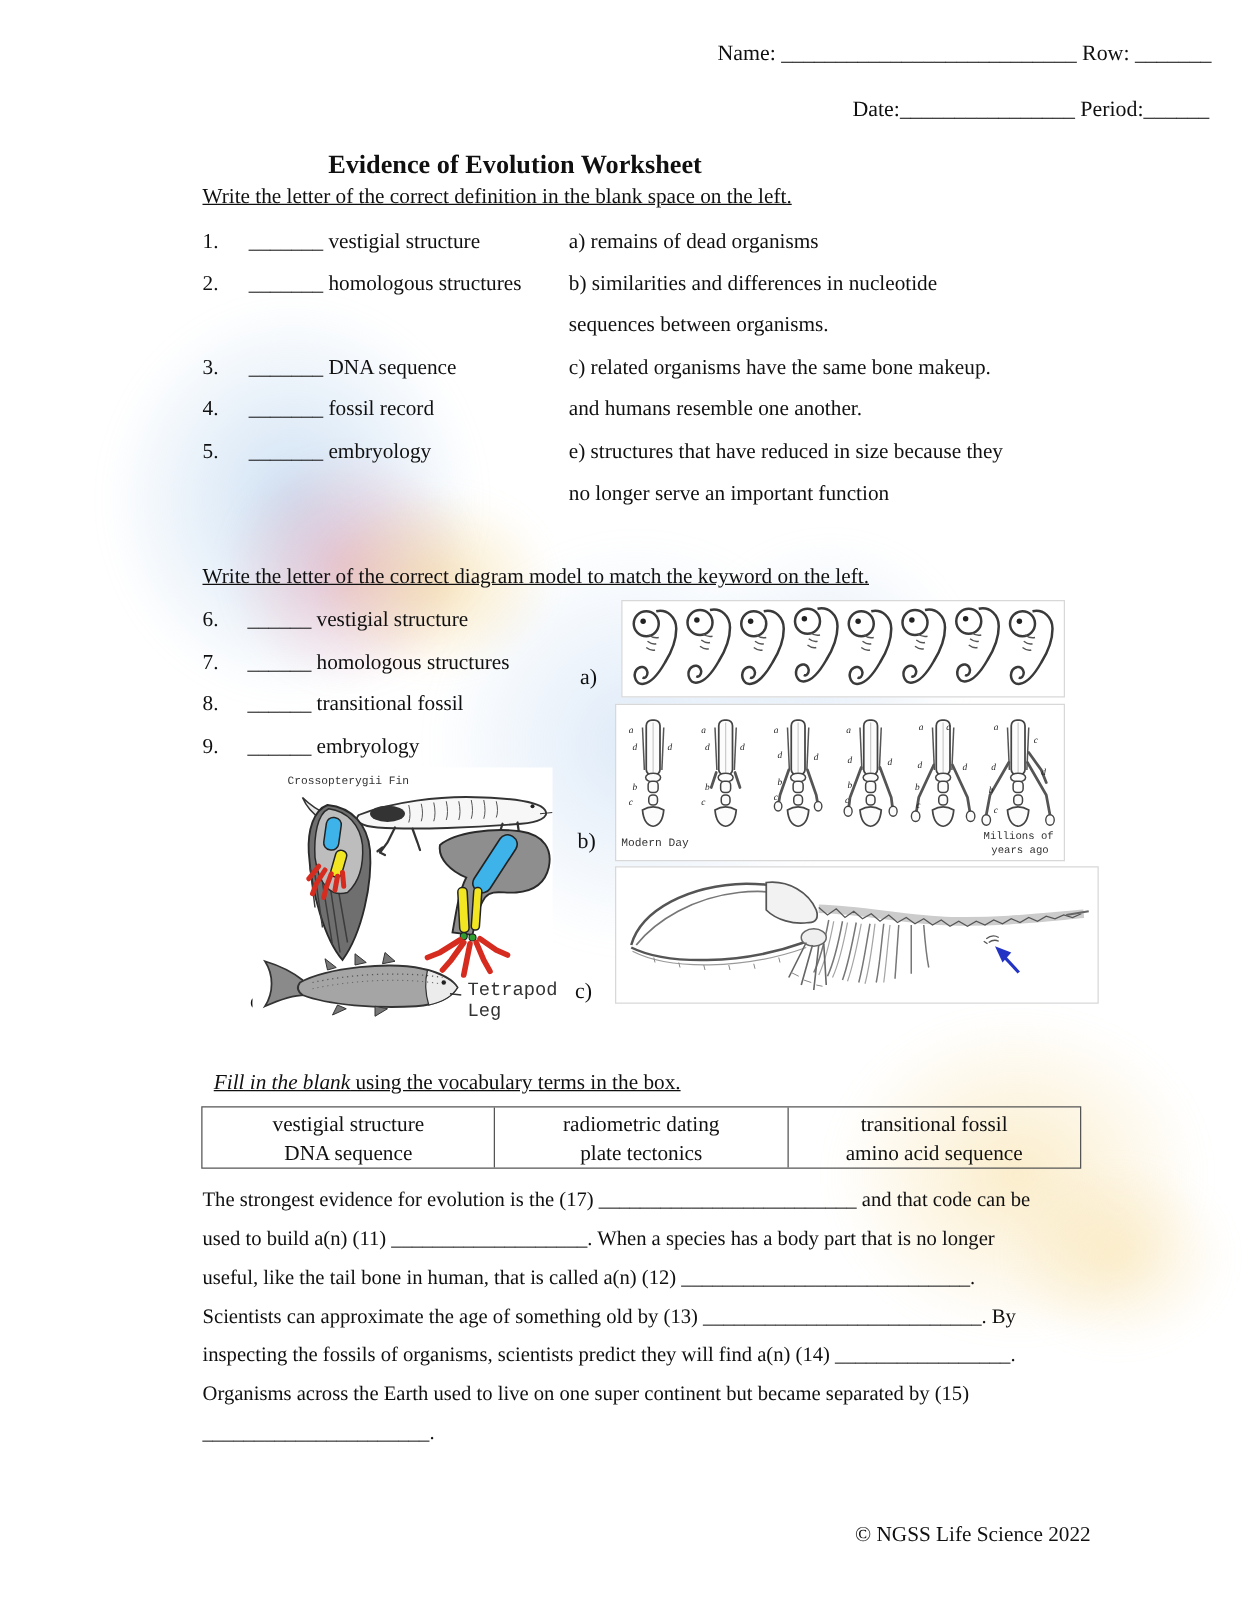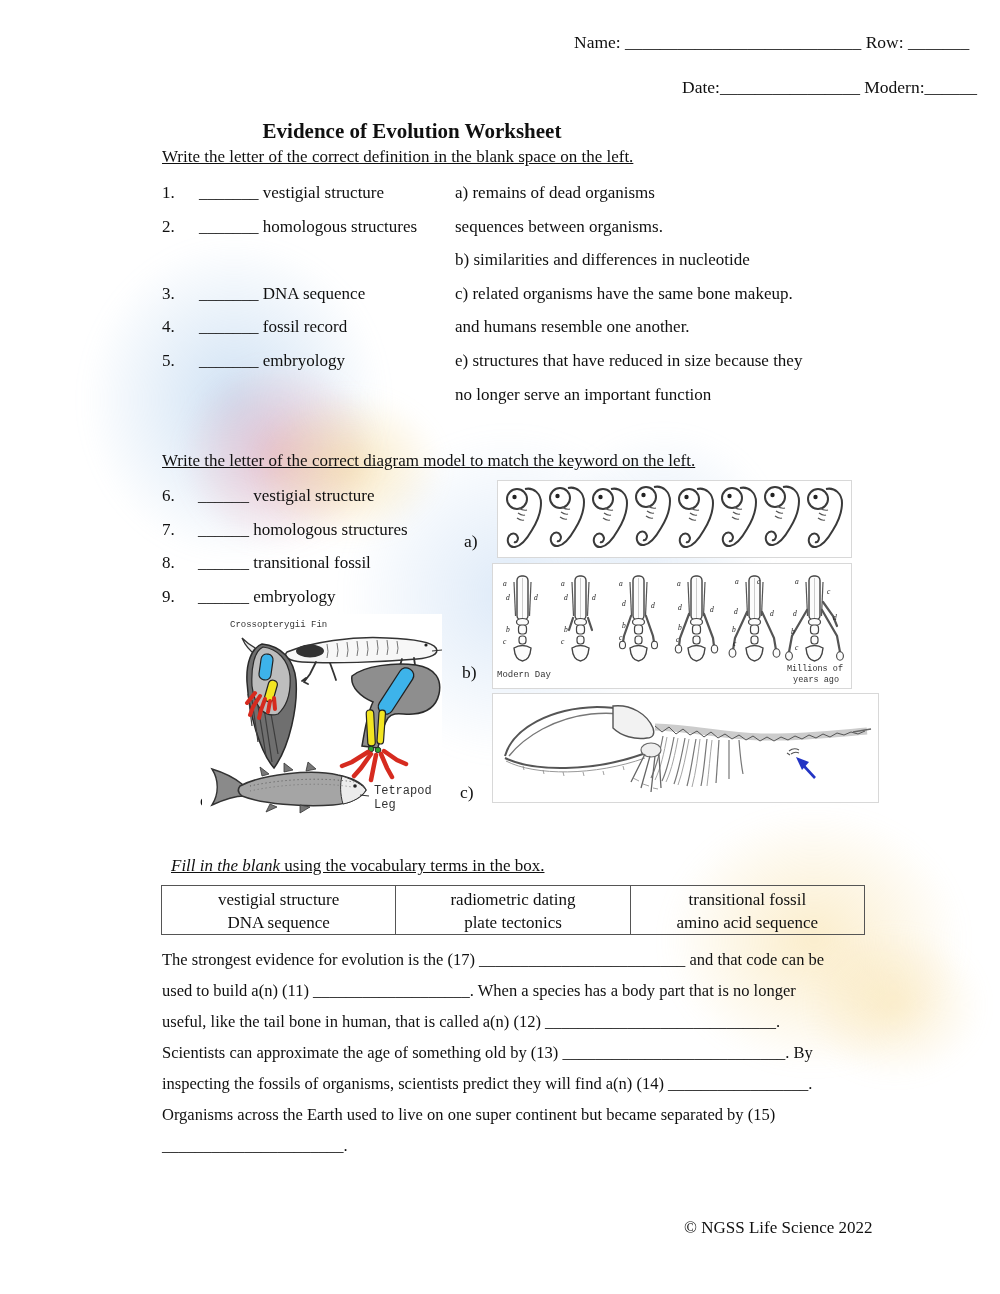--- a/index.html
+++ b/index.html
@@ -61,40 +61,40 @@
 
   <div class="abs big" style="left:560px;top:32px;">
     <span>Name:</span>
     <span>___________________________</span>
     <span>Row:</span>
     <span>_______</span>
   </div>
 
   <div class="abs big" style="left:668px;top:77px;">
     <span>Date:</span><span>________________</span>
-    <span>Modern:</span><span>______</span>
+    <span>Period:</span><span>______</span>
   </div>
 
   <div class="title">Evidence of Evolution Worksheet</div>
 
   <div class="abs txt underl" style="left:148px;top:147px;">Write the letter of the correct definition in the blank space on the left.</div>
 
   <div class="abs mlist" style="left:148px;top:176px;width:712px;">
     <div class="mrow">
       <div class="mleft"><span class="mnum">1.</span><span>_______</span> <span>vestigial structure</span></div>
       <div class="mright">
           <div>a) remains of dead organisms</div>
           <div></div>
         </div>
     </div>
     <div class="mrow">
       <div class="mleft"><span class="mnum">2.</span><span>_______</span> <span>homologous structures</span></div>
       <div class="mright">
+          <div>b) similarities and differences in nucleotide</div>
           <div>sequences between organisms.</div>
-          <div>b) similarities and differences in nucleotide</div>
         </div>
     </div>
     <div class="mrow">
       <div class="mleft"><span class="mnum">3.</span><span>_______</span> <span>DNA sequence</span></div>
       <div class="mright">
           <div>c) related organisms have the same bone makeup.</div>
           <div></div>
         </div>
     </div>
     <div class="mrow">
@@ -340,21 +340,21 @@
         <path d="M140,162 C152,166 161,171 164,176 C160,183 151,188 141,190 C138,180 138,170 140,162 Z" fill="#ececec" stroke="#333" stroke-width="1"></path>
         <circle cx="153" cy="172" r="1.8" fill="#222"></circle>
         <path d="M158,181 L167,182" stroke="#333" stroke-width="1.2"></path>
         <path d="M60,162 L58,153 L67,160 Z M82,158 L82,149 L91,156 Z M104,157 L106,148 L114,155 Z" fill="#777" stroke="#333" stroke-width="0.8"></path>
         <path d="M68,190 L64,198 L75,193 Z M98,191 L98,199 L108,193 Z" fill="#777" stroke="#333" stroke-width="0.8"></path>
         <path d="M48,172 C80,165 120,163 152,168" stroke="#555" stroke-width="1" stroke-dasharray="1,3" fill="none"></path>
         <path d="M48,177 C80,170 120,168 150,173" stroke="#666" stroke-width="0.8" stroke-dasharray="1,3" fill="none"></path>
       </g>
     </svg>
     <span class="cap" style="left:28px;top:6px;font-size:9px;">Crossopterygii Fin</span>
-    <span class="cap" style="left:172px;top:170px;font-size:12px;">Tetrapod Leg</span>
+    <span class="cap" style="left:172px;top:170px;font-size:15px;">Tetrapod Leg</span>
   </div>
 
   <div class="fillinstr">
     <span style="font-style:italic;">Fill in the blank</span><span> using the vocabulary terms in the box.</span>
   </div>
 
   <div class="bank">
     <div class="bcell">
       <div>vestigial structure</div>
       <div>DNA sequence</div>

